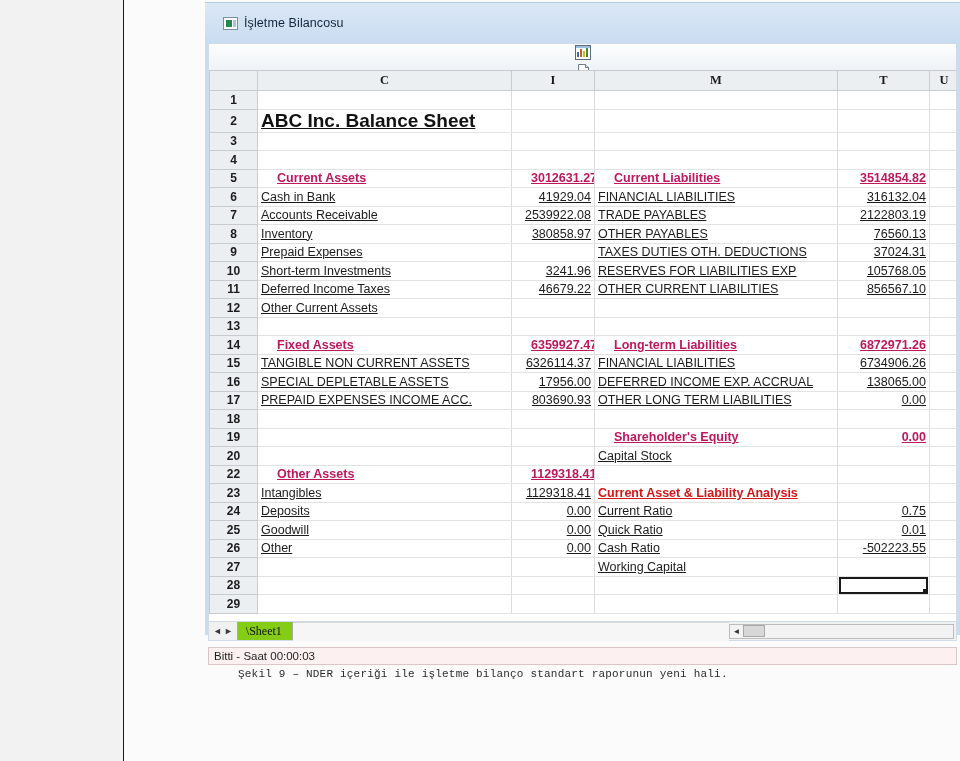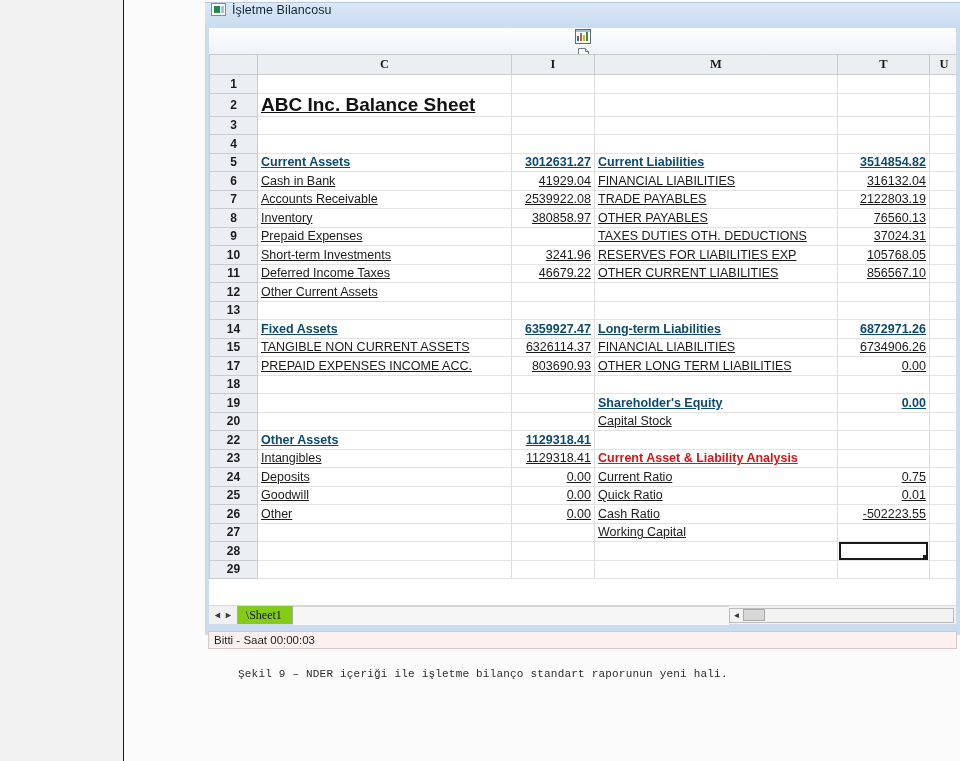--- a/index.html
+++ b/index.html
@@ -19,21 +19,21 @@
   }
 
   
   .xl-window{
     position:absolute;left:205px;top:2px;width:755px;height:633px;
     background:#c9dcf0;
     border-top:1px solid #b4cbe3;
     box-sizing:border-box;
   }
   .titlebar{
-    height:24px;display:flex;gap:6px;padding-left:6px;
+    height:40px;display:flex;align-items:center;gap:6px;padding-left:18px;
     background:linear-gradient(#dbe8f6,#c9dcf0);
   }
   .title-ico{
     width:15px;height:13px;border:1px solid #7a8fa5;background:#fff;
     display:flex;align-items:center;justify-content:center;box-sizing:border-box;
   }
   .title-ico i{display:block;width:6px;height:7px;background:#1f8a4c;}
   .title-ico b{display:block;width:3px;height:7px;background:#9fc7e8;margin-left:1px;}
   .titlebar .ttl{
     font-size:12.5px;color:#10253c;letter-spacing:.1px;
@@ -77,21 +77,21 @@
   }
   td.cell{
     height:17.5px;border-right:1px solid #dcdcdc;border-bottom:1px solid #e3e3e3;
     font-size:12.5px;color:#1b1b1b;padding:0 3px;white-space:nowrap;overflow:hidden;
     vertical-align:middle;
   }
   td.num{text-align:right;}
   td.txt{text-align:left;}
   
   .u{text-decoration:underline;}
-  .gold{color:#0c4a6e;font-weight:bold;}
+  .gold{color:#be185d;font-weight:bold;margin-left:16px;}
   .red{color:#d31717;font-weight:bold;}
   .big{
     font-size:19px;font-weight:bold;color:#121212;
     font-family:"Liberation Sans", sans-serif;
   }
   .nowrapov{overflow:visible;}
   td.selcell{position:relative;}
   td.selcell .selbox{
     position:absolute;left:1px;top:0px;right:1px;bottom:0px;
     border:2px solid #1a1a1a;box-sizing:border-box;
@@ -404,20 +404,28 @@
           </tr>
           <tr>
             <th class="rowhdr">15</th>
             <td class="cell txt"><span class="u">TANGIBLE NON CURRENT ASSETS</span></td>
             <td class="cell num"><span class="u">6326114.37</span></td>
             <td class="cell txt"><span class="u">FINANCIAL LIABILITIES</span></td>
             <td class="cell num"><span class="u">6734906.26</span></td>
             <td class="cell txt"></td>
           </tr>
           <tr>
+            <th class="rowhdr">16</th>
+            <td class="cell txt"><span class="u">SPECIAL DEPLETABLE ASSETS</span></td>
+            <td class="cell num"><span class="u">17956.00</span></td>
+            <td class="cell txt"><span class="u">DEFERRED INCOME EXP. ACCRUAL</span></td>
+            <td class="cell num"><span class="u">138065.00</span></td>
+            <td class="cell txt"></td>
+          </tr>
+          <tr>
             <th class="rowhdr">17</th>
             <td class="cell txt"><span class="u">PREPAID EXPENSES  INCOME ACC.</span></td>
             <td class="cell num"><span class="u">803690.93</span></td>
             <td class="cell txt"><span class="u">OTHER LONG TERM LIABILITIES</span></td>
             <td class="cell num"><span class="u">0.00</span></td>
             <td class="cell txt"></td>
           </tr>
           <tr>
             <th class="rowhdr">18</th>
             <td class="cell txt"></td>

